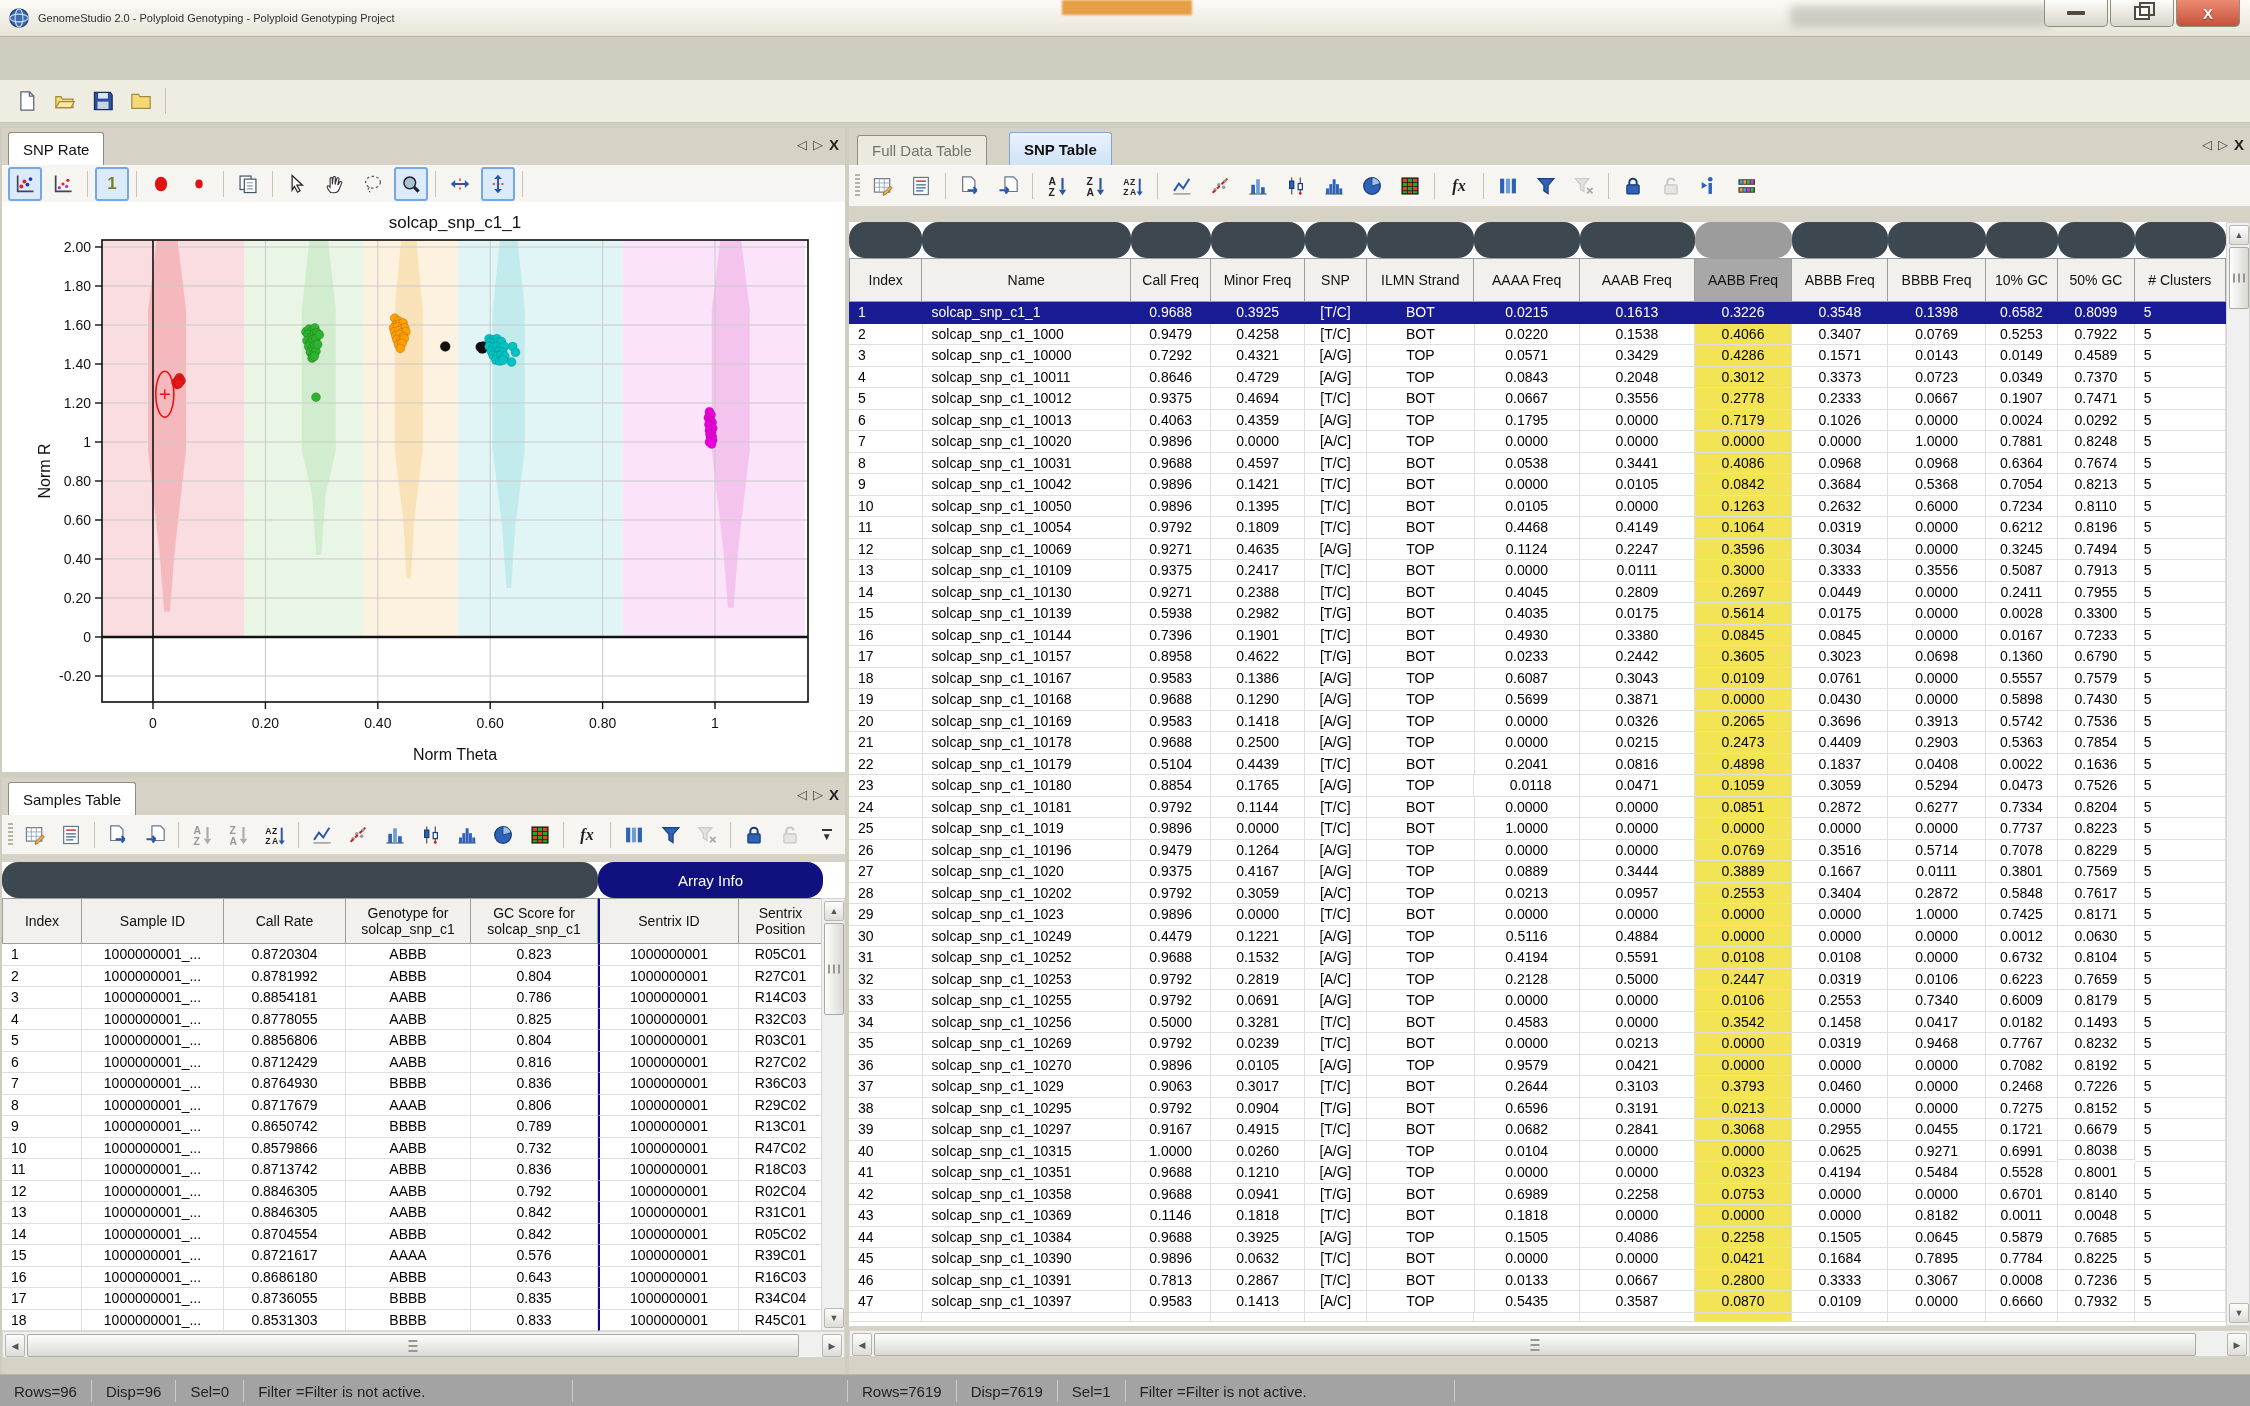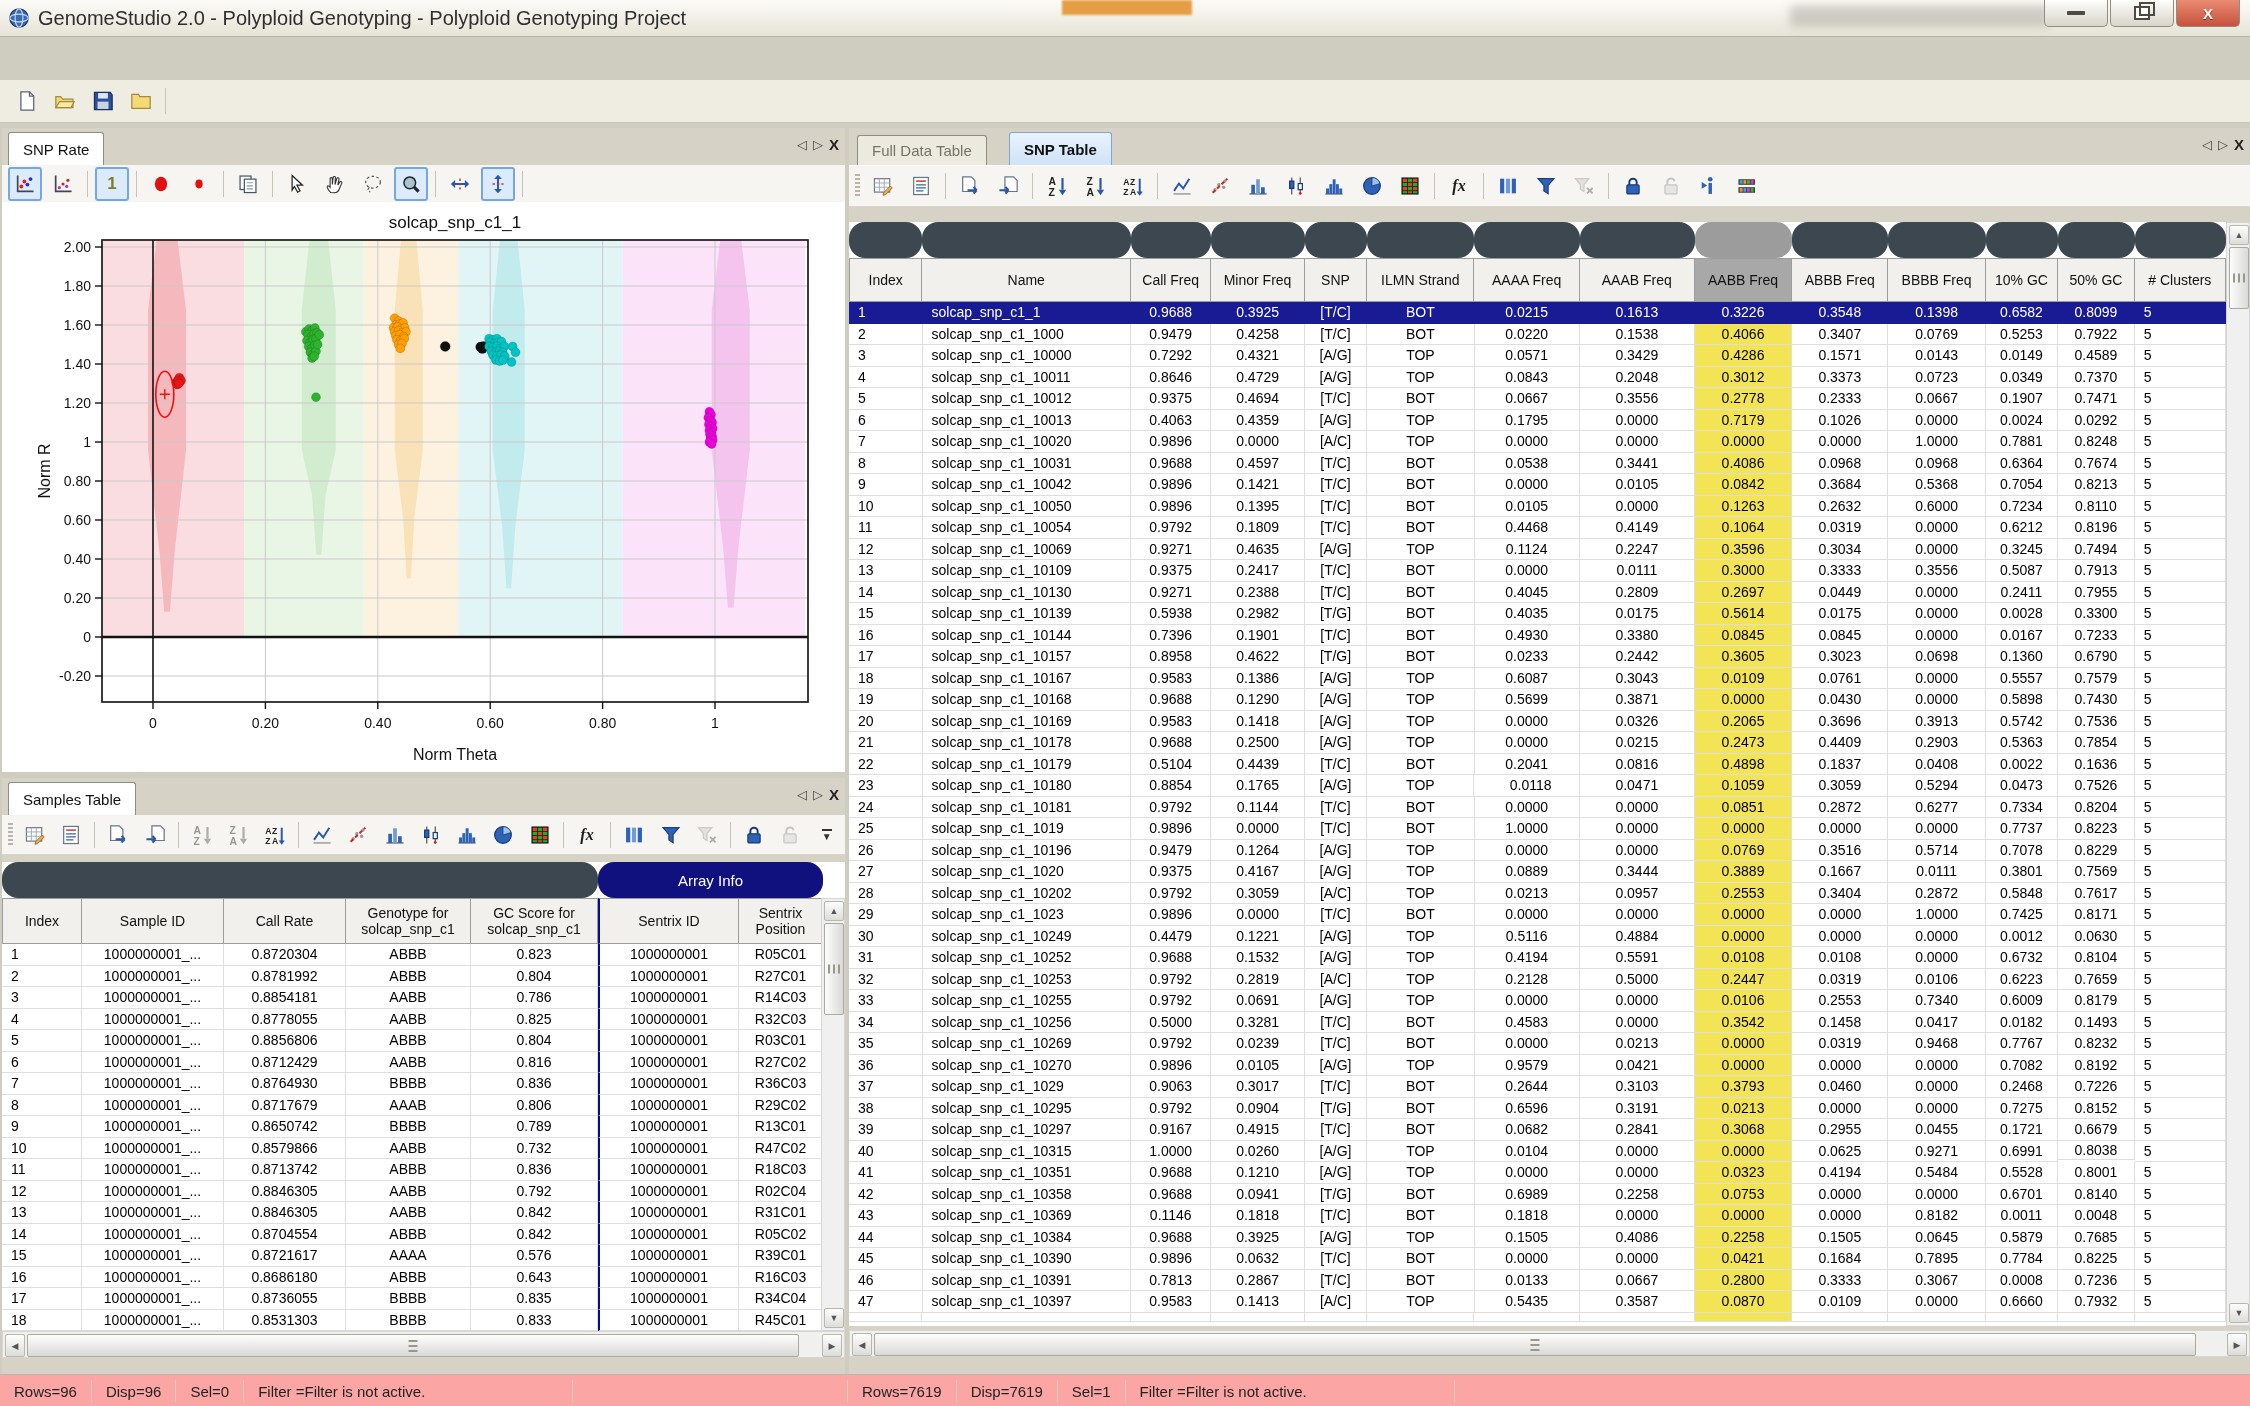--- a/index.html
+++ b/index.html
@@ -1,19 +1,19 @@
 <!DOCTYPE html>
 <html><head>
 <meta charset="utf-8">
 <style>
   html,body{margin:0;padding:0;background:#cfccc0;overflow:hidden;}
   #app{position:relative;width:2250px;height:1406px;font-family:"Liberation Sans",sans-serif;background:#cfccc0;overflow:hidden;}
   
   .titlebar{position:absolute;left:0;top:0;width:2250px;height:36px;background:linear-gradient(#fcfbf7,#e6e3d6);border-bottom:1px solid #b7b4a6;display:flex;align-items:center;}
-  .apptitle{font-size:20px;color:#2e2e2e;margin-left:8px;white-space:nowrap;}
+  .apptitle{font-size:11px;color:#2e2e2e;margin-left:8px;white-space:nowrap;}
   .appicon{width:22px;height:22px;margin-left:8px;}
   .winbtns{position:absolute;right:10px;top:0;display:flex;}
   .wbtn{width:62px;height:26px;border:1px solid #8f8c80;border-top:none;background:linear-gradient(#fdfdfb,#d8d5c8);border-radius:0 0 5px 5px;margin-left:2px;display:flex;align-items:center;justify-content:center;cursor:default;}
   .wbtn.close{background:linear-gradient(#eb8b72,#c6523c);}
   .wbtn .minbar{width:18px;height:4px;background:#4c4a42;border-radius:1px;}
   .wbtn .restbox{width:12px;height:10px;border:2px solid #4c4a42;position:relative;background:#fff;}
   .wbtn .restbox:before{content:"";position:absolute;left:3px;top:-6px;width:12px;height:10px;border:2px solid #4c4a42;}
   .wbtn.close span{color:#fff;font-weight:bold;font-size:15px;text-shadow:0 1px 1px #7c2617;}
   .artifact-orange{position:absolute;left:1062px;top:0;width:130px;height:15px;background:#e59a3c;filter:blur(1px);opacity:.95;}
   .artifact-smudge{position:absolute;left:1790px;top:5px;width:260px;height:22px;background:#8d897e;opacity:.35;filter:blur(4px);border-radius:4px;}
@@ -59,21 +59,21 @@
   .navyline{border-left:2px solid #0a0a8c !important;}
   
   .vscroll{position:absolute;width:24px;background:#f0f0f0;border:1px solid #d5d5d5;box-sizing:border-box;}
   .hscroll{position:absolute;height:27px;background:#f0f0ee;border:1px solid #d5d5d2;box-sizing:border-box;}
   .sbtn{position:absolute;background:linear-gradient(#fdfdfd,#dcdcda);border:1px solid #b9b6aa;border-radius:2px;display:flex;align-items:center;justify-content:center;font-size:9px;color:#555;}
   .vthumb{position:absolute;left:2px;width:18px;background:linear-gradient(90deg,#fdfdfd,#d9d9d6);border:1px solid #ada99c;border-radius:2px;}
   .hthumb{position:absolute;top:2px;height:21px;background:linear-gradient(#fdfdfd,#d9d9d6);border:1px solid #ada99c;border-radius:2px;}
   .grip3{position:absolute;left:50%;top:50%;transform:translate(-50%,-50%);width:12px;height:9px;background:repeating-linear-gradient(90deg,#9a978c 0 2px,transparent 2px 5px);}
   .grip3v{position:absolute;left:50%;top:50%;transform:translate(-50%,-50%);width:9px;height:12px;background:repeating-linear-gradient(#9a978c 0 2px,transparent 2px 5px);}
   
-  .statusbar{position:absolute;left:0;top:1374px;width:2250px;height:32px;background:#fca5a5;border-top:1px solid #bab7aa;display:flex;align-items:center;font-size:15px;color:#222;}
+  .statusbar{position:absolute;left:0;top:1374px;width:2250px;height:32px;background:#a3a3a3;border-top:1px solid #bab7aa;display:flex;align-items:center;font-size:15px;color:#222;}
   .sseg{padding:0 14px;height:22px;display:flex;align-items:center;border-right:1px solid #cfccc0;white-space:nowrap;}
   .sgap{width:2px;}
 </style>
 </head>
 <body>
 
 <svg width="0" height="0" style="position:absolute">
   <defs>
     <symbol id="i-doc" viewBox="0 0 18 18">
         <path d="M4 1.5h7l3.5 3.5v11.5H4z" fill="#fff" stroke="#55607a"></path>

